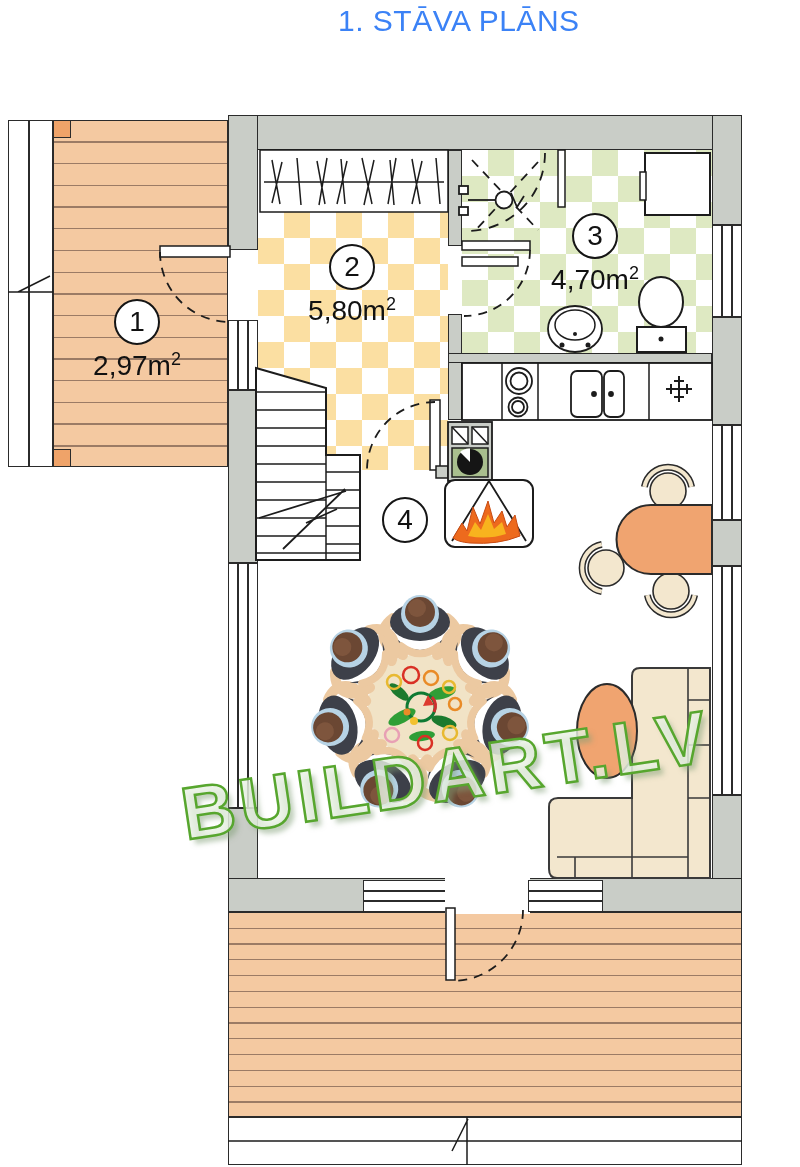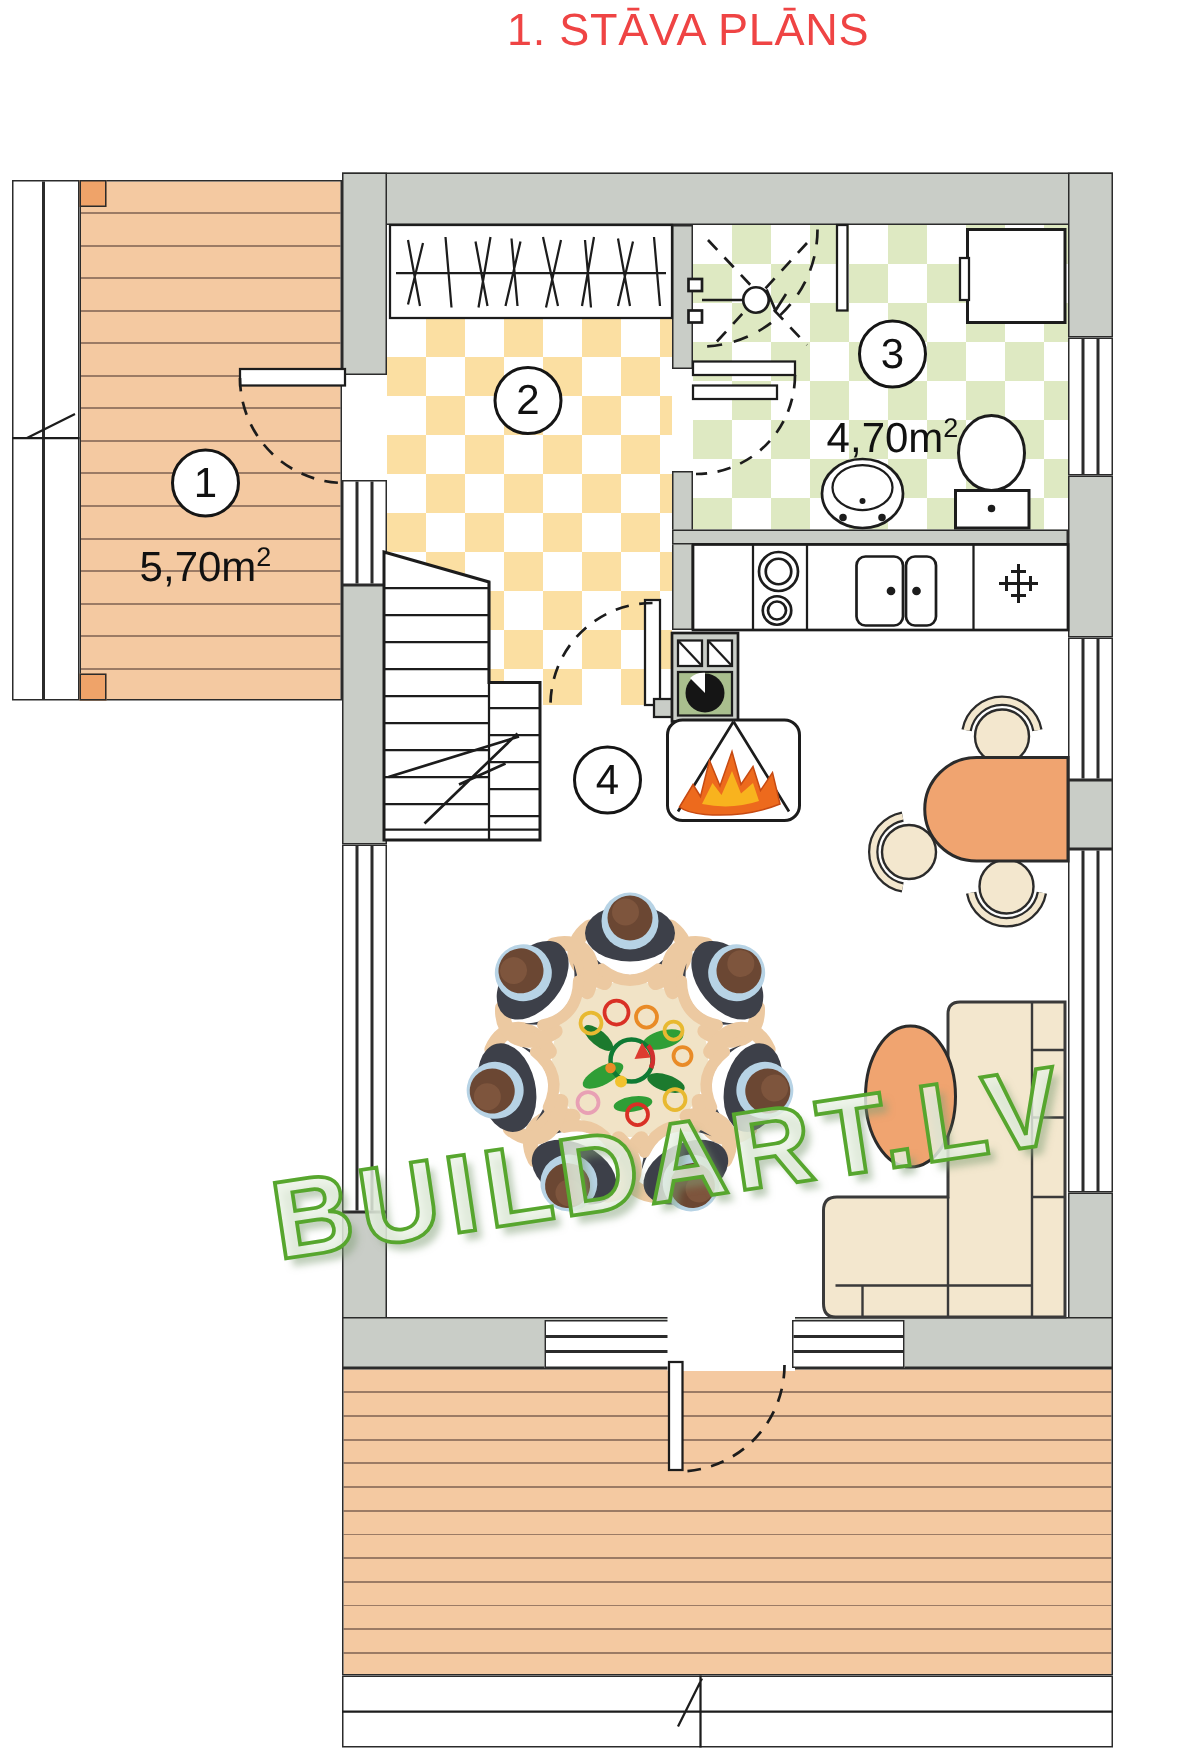--- a/index.html
+++ b/index.html
@@ -17,25 +17,25 @@
   .steps{background:#fff;border:1.5px solid #2b2b2b;}
   .post{background:#efa369;border:1.5px solid #2b2b2b;}
   .tile-y{background-color:#fff;background-image:
      linear-gradient(45deg,#fbdfa2 25%,transparent 25%,transparent 75%,#fbdfa2 75%),
      linear-gradient(45deg,#fbdfa2 25%,transparent 25%,transparent 75%,#fbdfa2 75%);
      background-size:52px 52px;background-position:0 0,26px 26px;}
   .tile-g{background-color:#fff;background-image:
      linear-gradient(45deg,#dee9c2 25%,transparent 25%,transparent 75%,#dee9c2 75%),
      linear-gradient(45deg,#dee9c2 25%,transparent 25%,transparent 75%,#dee9c2 75%);
      background-size:52px 52px;background-position:0 0,26px 26px;}
-  #title{position:absolute;left:338px;top:4px;font-size:30px;color:#ef4444;letter-spacing:.5px;}
+  #title{position:absolute;left:338px;top:4px;font-size:30px;color:#3b82f6;letter-spacing:.5px;}
   .rlabel{position:absolute;width:140px;text-align:center;color:#111;}
   .badge{width:42px;height:42px;margin:0 auto;border:2.5px solid #151515;border-radius:50%;
          background:#fff;font-size:28px;line-height:42px;text-align:center;}
-  .area{margin-top:16px;font-size:28px;letter-spacing:0;}
+  .area{margin-top:4px;font-size:28px;letter-spacing:0;}
   .area sup{font-size:18px;}
   #wm{position:absolute;left:182px;top:772px;width:640px;
       font-size:74px;font-weight:700;letter-spacing:5px;white-space:nowrap;
       color:rgba(233,241,228,0.8);-webkit-text-stroke:2.5px #57a62e;
       text-shadow:4px 6px 5px rgba(130,160,120,0.5);
       transform:rotate(-8.5deg);transform-origin:left center;}
   svg{position:absolute;left:0;top:0;}
 </style>
 </head>
 <body>
@@ -288,24 +288,25 @@
       <path d="M640,668 H710 V878 H557 Q549,878 549,869 V807 Q549,798 558,798 H632 V676 Q632,668 640,668 Z" fill="#f3e7ce" stroke="#3a3a3a" stroke-width="2"></path>
       <path stroke="#3a3a3a" stroke-width="1.6" fill="none" d="
         M688,668 V878 M688,700 H710 M688,745 H710 M688,798 H710
         M557,857 H688 M575,857 V878 M632,857 V878 M632,798 V857"></path>
     </g>
     <ellipse cx="607" cy="731" rx="30" ry="47" fill="#f0a470" stroke="#2b2b2b" stroke-width="2"></ellipse>
   </svg>
 
   <div class="rlabel" style="left:67px;top:299px;">
     <div class="badge"><span>1</span></div>
-    <div class="area"><span>5,70m</span><sup>2</sup></div>
+    <div class="area"><span>2,97m</span><sup>2</sup></div>
   </div>
   <div class="rlabel" style="left:282px;top:244px;">
     <div class="badge"><span>2</span></div>
+    <div class="area"><span>5,80m</span><sup>2</sup></div>
   </div>
   <div class="rlabel" style="left:525px;top:213px;">
     <div class="badge"><span>3</span></div>
     <div class="area"><span>4,70m</span><sup>2</sup></div>
   </div>
   <div class="rlabel" style="left:335px;top:497px;">
     <div class="badge"><span>4</span></div>
   </div>
 
   <div id="wm">BUILDART.LV</div>

